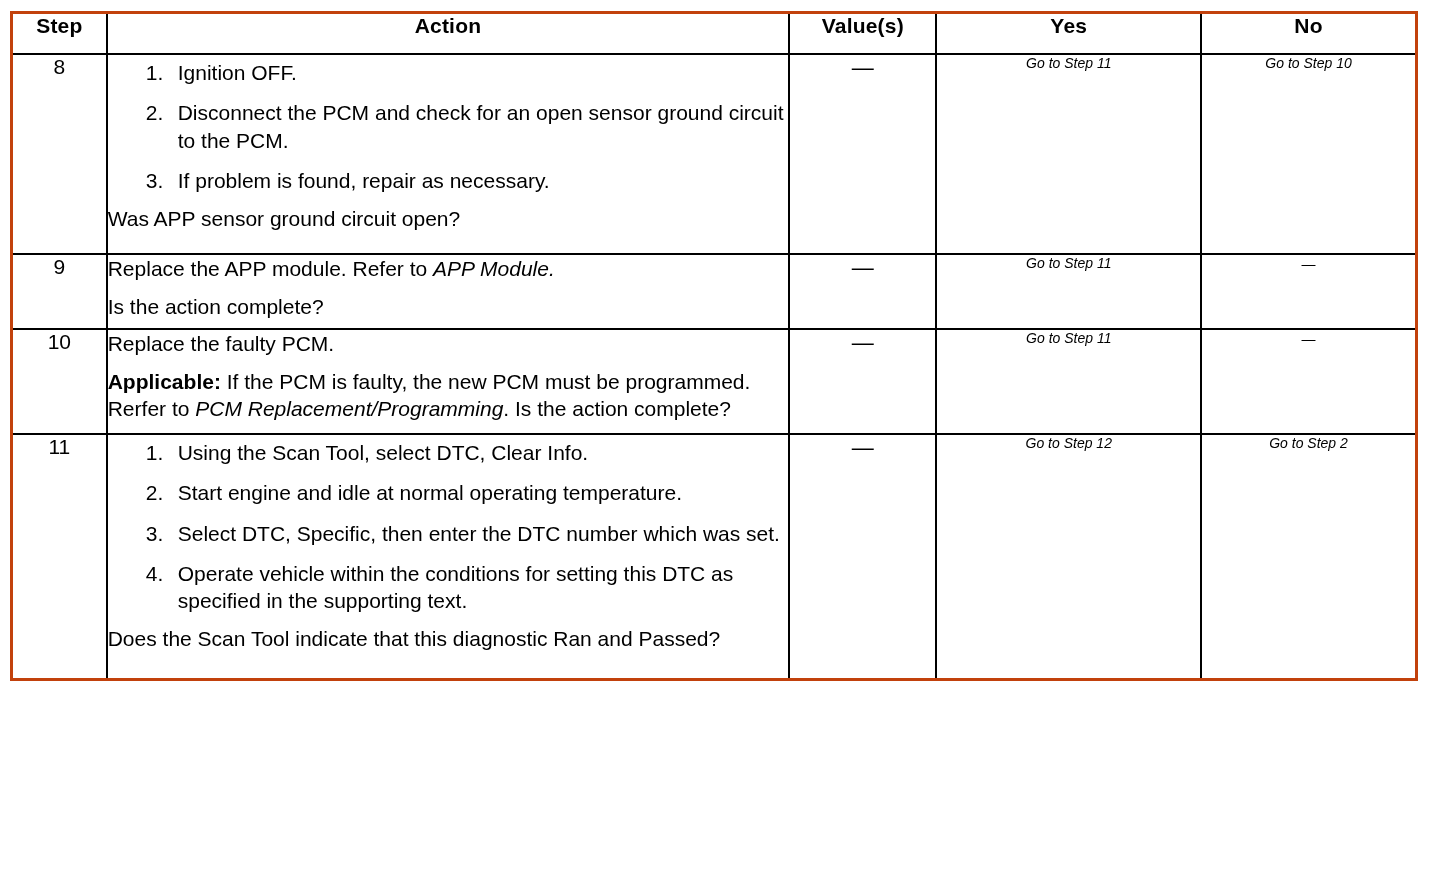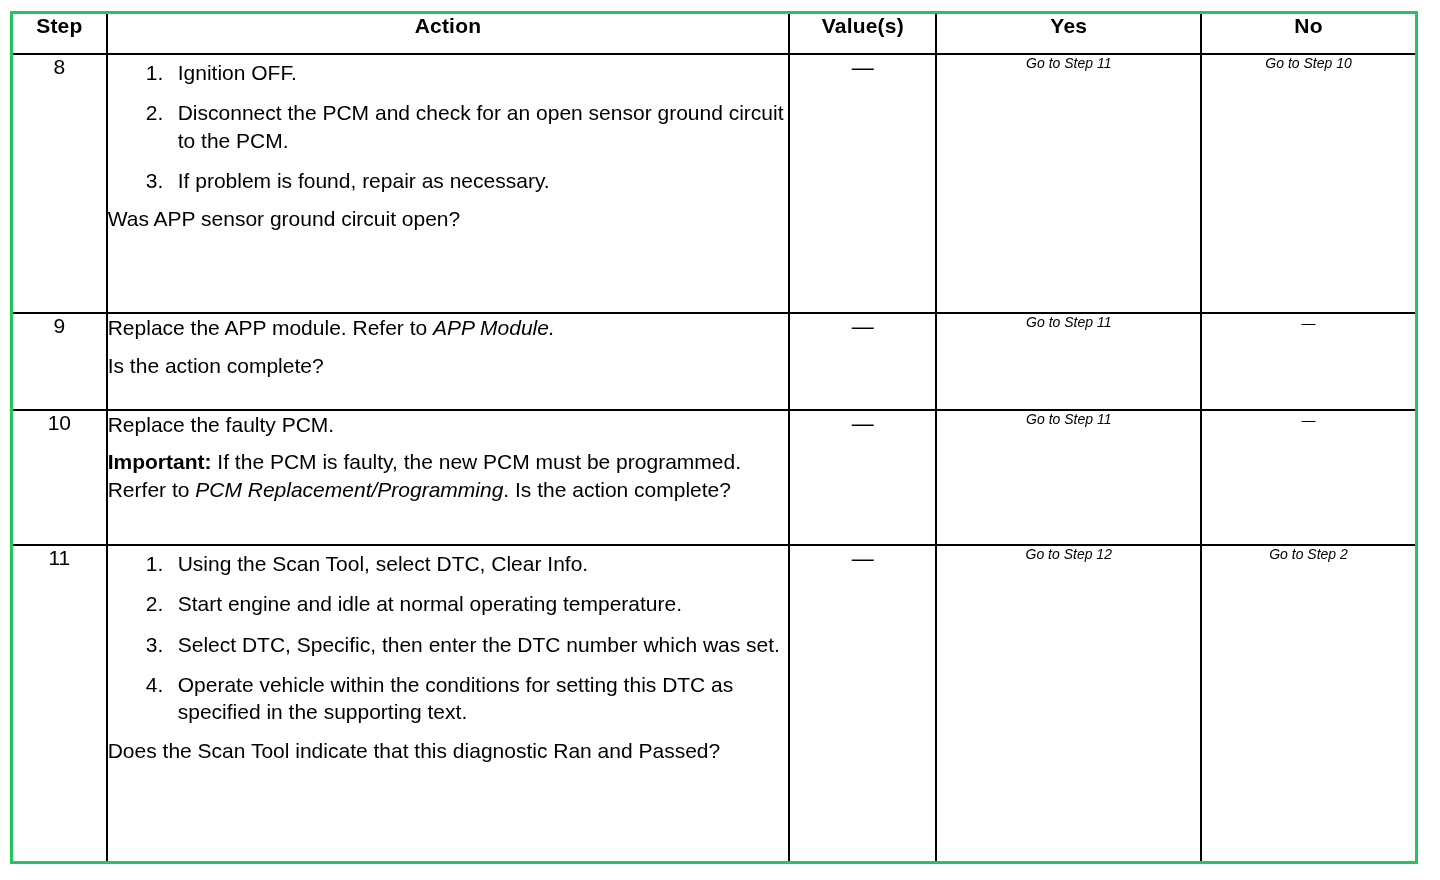--- a/index.html
+++ b/index.html
@@ -14,24 +14,24 @@
     color: #000000;
     overflow: hidden;
   }
 
   
   #diag-table {
     position: absolute;
     left: 10px;
     top: 11px;
     width: 1408px;
-    height: 853px;
+    height: 670px;
     border-collapse: collapse;
     table-layout: fixed;
-    border: 3px solid #22c55e;
+    border: 3px solid #c2410c;
   }
   #diag-table th,
   #diag-table td {
     border: 2px solid #000;
     padding: 0;
     vertical-align: top;
     background: #fff;
   }
 
   
@@ -158,21 +158,21 @@
       </td>
       <td class="cell-value"><span class="dash">—</span></td>
       <td class="cell-result">Go to Step 11</td>
       <td class="cell-result plain">—</td>
     </tr>
 
     <tr>
       <td class="cell-step">10</td>
       <td class="cell-action">
         <p class="para">Replace the faulty PCM.</p>
-        <p class="para"><span class="imp">Important:</span><span> If the PCM is faulty, the new PCM must be programmed. Rerfer to </span><em>PCM Replacement/Programming</em><span>. Is the action complete?</span></p>
+        <p class="para"><span class="imp">Applicable:</span><span> If the PCM is faulty, the new PCM must be programmed. Rerfer to </span><em>PCM Replacement/Programming</em><span>. Is the action complete?</span></p>
       </td>
       <td class="cell-value"><span class="dash">—</span></td>
       <td class="cell-result">Go to Step 11</td>
       <td class="cell-result plain">—</td>
     </tr>
 
     <tr>
       <td class="cell-step">11</td>
       <td class="cell-action">
         <ol class="steps">

